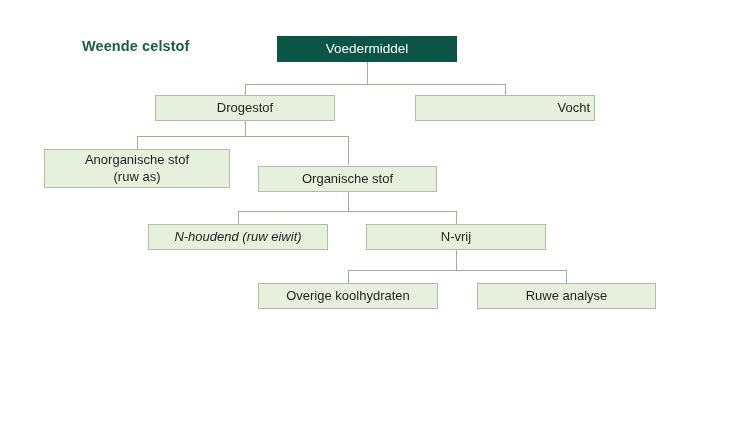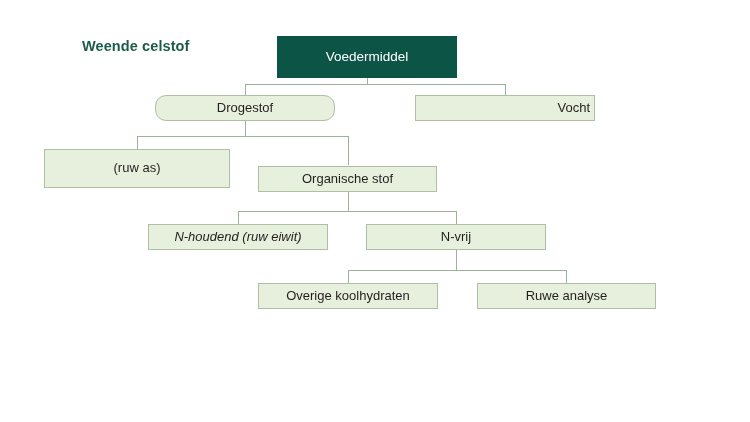--- a/index.html
+++ b/index.html
@@ -59,42 +59,43 @@
   .connector.v { width: 1px; }
   .connector.h { height: 1px; }
 </style>
 </head>
 <body>
 
 <div id="canvas">
 
   <div class="diagram-title">Weende celstof</div>
 
-  <div class="node root" style="left:277px; top:36px; width:180px; height:42px;">
+  <div class="node root" style="left:277px; top:36px; width:180px; height:26px;">
     <span class="label">Voedermiddel</span>
   </div>
 
   <div class="connector v" style="left:367px; top:62px; height:22px;"></div>
   <div class="connector h" style="left:245px; top:84px; width:261px;"></div>
   <div class="connector v" style="left:245px; top:84px; height:11px;"></div>
   <div class="connector v" style="left:505px; top:84px; height:11px;"></div>
 
-  <div class="node" style="left:155px; top:95px; width:180px; height:26px;border-radius:11px;">
+  <div class="node" style="left:155px; top:95px; width:180px; height:26px;">
     <span class="label">Drogestof</span>
   </div>
   <div class="node" style="left:415px; top:95px; width:180px; height:26px;justify-content:flex-end;">
     <span class="label">Vocht</span>
   </div>
 
   <div class="connector v" style="left:245px; top:121px; height:15px;"></div>
   <div class="connector h" style="left:137px; top:136px; width:212px;"></div>
   <div class="connector v" style="left:137px; top:136px; height:13px;"></div>
   <div class="connector v" style="left:348px; top:136px; height:29px;"></div>
 
   <div class="node" style="left:44px; top:149px; width:186px; height:39px; flex-direction:column;">
+    <span class="label">Anorganische stof</span>
     <span class="label">(ruw as)</span>
   </div>
   <div class="node" style="left:258px; top:166px; width:179px; height:26px;">
     <span class="label">Organische stof</span>
   </div>
 
   <div class="connector v" style="left:348px; top:191px; height:20px;"></div>
   <div class="connector h" style="left:238px; top:211px; width:219px;"></div>
   <div class="connector v" style="left:238px; top:211px; height:13px;"></div>
   <div class="connector v" style="left:456px; top:211px; height:13px;"></div>

